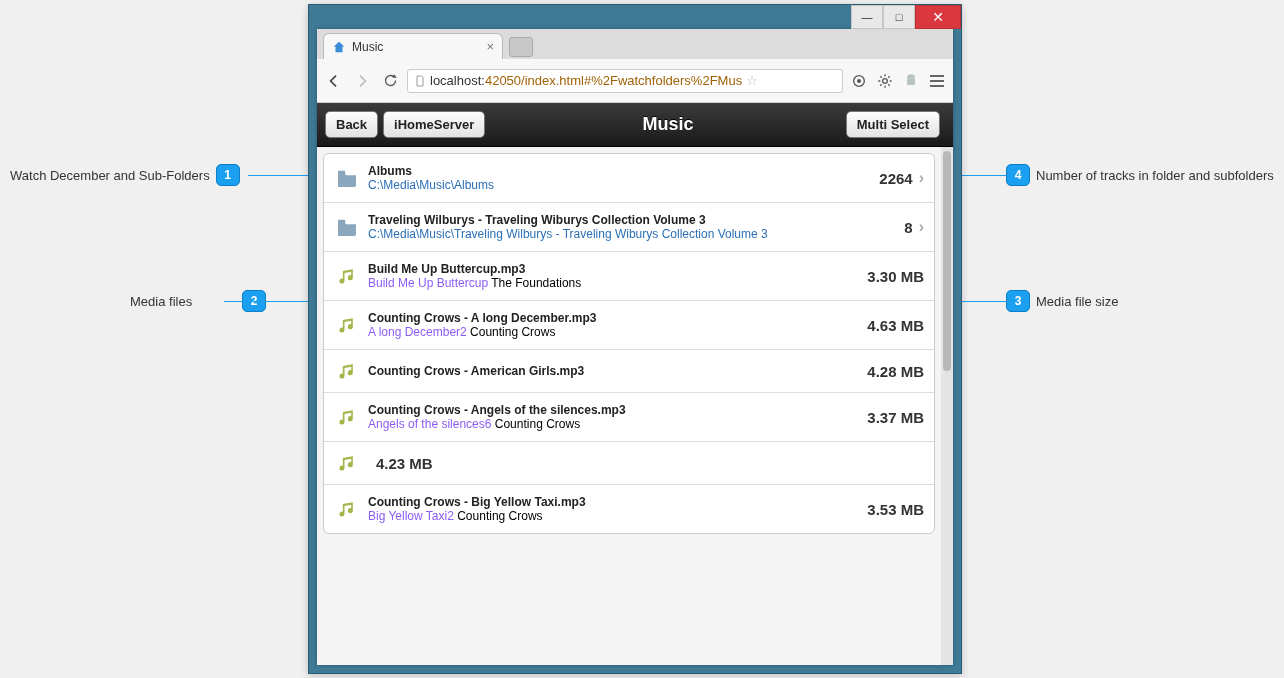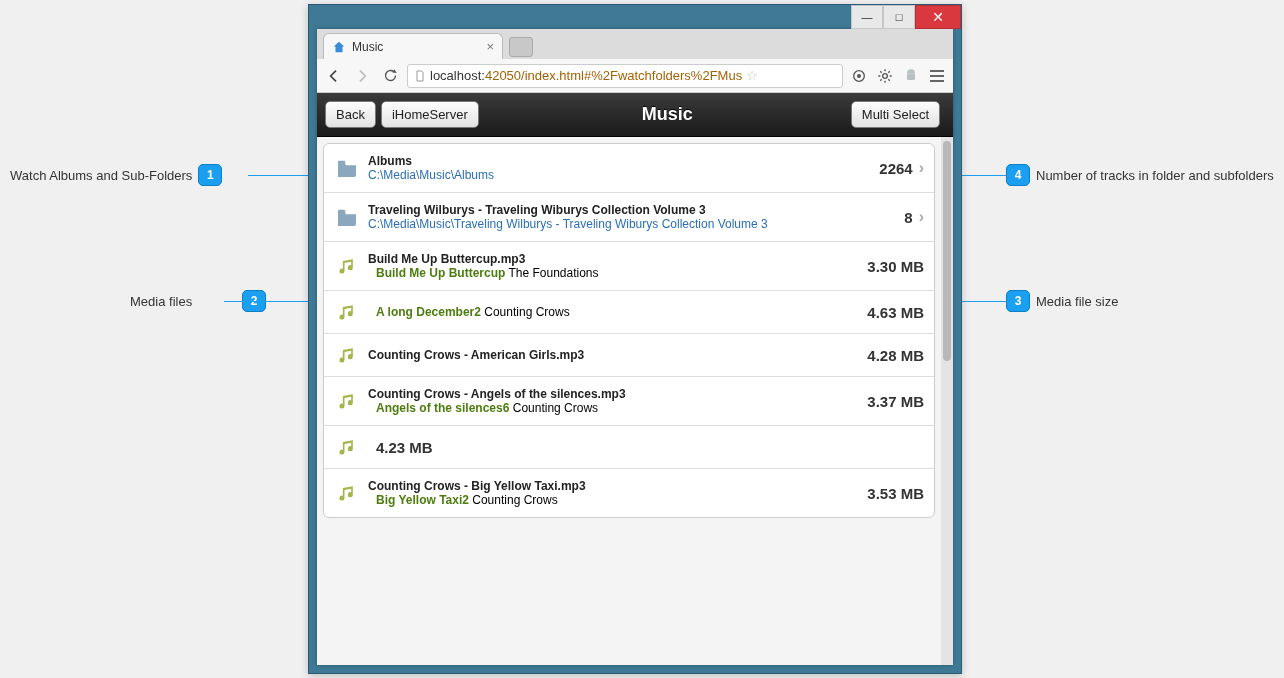--- a/index.html
+++ b/index.html
@@ -68,21 +68,21 @@
     padding: 0 8px;
     font-size: 12px;
     position: relative;
   }
   .tab .favicon { width:14px; height:14px; margin-right:6px; display:flex; align-items:center; justify-content:center;}
   .tab .tab-title { flex:1; white-space:nowrap; overflow:hidden; text-overflow:ellipsis; color:#333;}
   .tab .tab-close { font-size:13px; color:#777; }
   .newtab { width:24px; height:20px; background:#c8c8c8; border-radius:3px; margin-left:6px; margin-bottom:2px; border:1px solid #aaa;}
   
   .addrbar {
-    height: 34px;
+    height: 44px;
     border-bottom: 1px solid #ccc;
     display:flex;
     align-items:center;
     padding: 0 6px;
     gap:6px;
     background:#f7f7f7;
   }
   .nav-btn {
     width:22px; height:22px; display:flex; align-items:center; justify-content:center;
     color:#555; font-size:16px; border-radius:3px;
@@ -121,21 +121,21 @@
     align-items:center;
     padding:0 8px;
     border-bottom:1px solid #000;
   }
   .hdr-btn {
     background: linear-gradient(#fdfdfd,#e2e2e2);
     border:1px solid #777;
     border-radius:5px;
     padding:5px 10px;
     font-size:13px;
-    font-weight:normal;
+    font-weight:bold;
     color:#222;
     margin-right:5px;
     box-shadow: inset 0 1px 0 #fff;
   }
   .hdr-title {
     flex:1;
     text-align:center;
     color:#fff;
     font-weight:bold;
     font-size:18px;
@@ -161,21 +161,21 @@
     align-items:center;
     padding:10px 10px;
     border-bottom:1px solid #ddd;
     cursor:pointer;
   }
   .row:last-child { border-bottom:none; }
   .row .icon { width:26px; margin-right:8px; display:flex; align-items:center; justify-content:center;}
   .row .body { flex:1; min-width:0; }
   .row .title { font-weight:bold; font-size:12px; color:#222; white-space:nowrap; overflow:hidden; text-overflow:ellipsis;}
   .row .sub { font-size:12px; color:#2a6fb5; white-space:nowrap; overflow:hidden; text-overflow:ellipsis;}
-  .row .sub .song { color:#4d7c0f; font-weight:bold;margin-left:8px; }
+  .row .sub .song { color:#8b5cf6; font-weight:normal; }
   .row .sub .artist { color:#000000; font-weight:normal; }
   .row .meta { font-weight:bold; font-size:15px; color:#333; margin-left:8px; white-space:nowrap;}
   .row .chev { color:#aaa; margin-left:6px; font-weight:bold;}
   
   .scroll-thumb {
     position:absolute;
     right:2px; top:48px;
     width:8px; height:220px;
     background:#b8b8b8;
     border-radius:4px;
@@ -207,21 +207,21 @@
     border-top:1px solid #1a9ff1;
   }
   
   .folder-svg { fill:#8aa7bd; }
   .music-svg { fill:#a6b54a; }
 </style>
 </head>
 <body>
 
 <div class="callout left" style="left:10px; top:164px;">
-  <span class="ctext">Watch Albums and Sub-Folders</span>
+  <span class="ctext">Watch December and Sub-Folders</span>
   <span class="bubble">1</span>
 </div>
 <div class="conn" style="left:248px; top:175px; width:82px;"></div>
 
 <div class="callout left" style="left:130px; top:290px;gap:44px;">
   <span class="ctext">Media files</span>
   <span class="bubble">2</span>
 </div>
 <div class="conn" style="left:224px; top:301px; width:118px;"></div>
 
@@ -374,20 +374,21 @@
             <div class="meta">3.30 MB</div>
           </div>
 
           <div class="row">
             <span class="icon">
               <svg width="20" height="22" viewBox="0 0 24 24">
                   <path class="music-svg" d="M9 18a3 3 0 1 1-2-2.8V6l12-2v10a3 3 0 1 1-2-2.8V7L9 8.5z"></path>
                 </svg>
             </span>
             <div class="body">
+              <div class="title">Counting Crows - A long December.mp3</div>
               <div class="sub"><span class="song">A long December2</span> <span class="artist">Counting Crows</span></div>
             </div>
             <div class="meta">4.63 MB</div>
           </div>
 
           <div class="row">
             <span class="icon">
               <svg width="20" height="22" viewBox="0 0 24 24">
                   <path class="music-svg" d="M9 18a3 3 0 1 1-2-2.8V6l12-2v10a3 3 0 1 1-2-2.8V7L9 8.5z"></path>
                 </svg>

